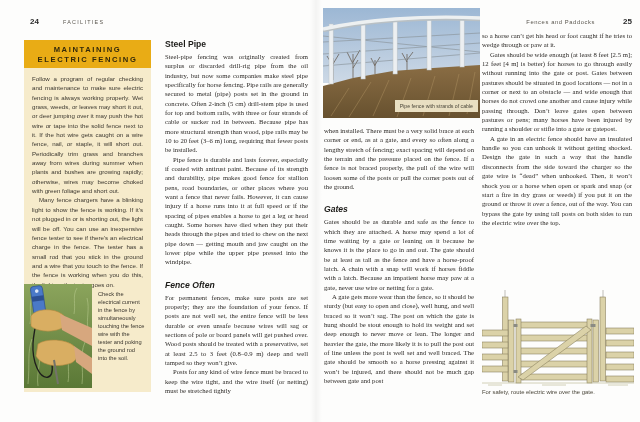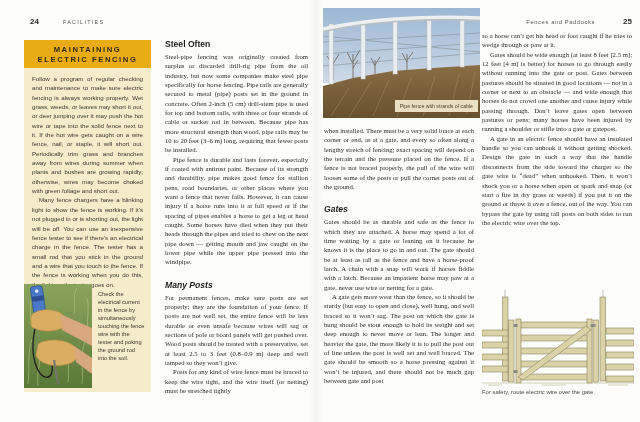--- a/index.html
+++ b/index.html
@@ -87,24 +87,24 @@
           <path d="M14,60 C22,54 42,55 50,62 C56,68 54,78 44,80 C30,84 16,80 12,72 Z" fill="#d9ae62" stroke="#b48a40" stroke-width="0.6"></path>
           <path d="M50,62 L68,74 L68,90 L52,78 Z" fill="#d7a77e"></path>
         </g>
         <line x1="30" y1="76" x2="34" y2="100" stroke="#73736a" stroke-width="2"></line>
       </svg>
     </div>
     <div class="abs sb-caption" style="left:74px;top:250px;width:47px;">Check the electrical current in the fence by simultaneously touching the fence wire with the tester and poking the ground rod into the soil.</div>
   </div>
 
   <div class="abs serifcol" style="left:165px;top:40px;width:143px;">
-    <h3 class="sechead">Steel Often</h3>
+    <h3 class="sechead">Steel Pipe</h3>
     <p>Steel-pipe fencing was originally created from surplus or discarded drill-rig pipe from the oil industry, but now some companies make steel pipe specifically for horse fencing. Pipe rails are generally secured to metal (pipe) posts set in the ground in concrete. Often 2-inch (5 cm) drill-stem pipe is used for top and bottom rails, with three or four strands of cable or sucker rod in between. Because pipe has more structural strength than wood, pipe rails may be 10 to 20 feet (3–6 m) long, requiring that fewer posts be installed.</p>
     <p class="ind">Pipe fence is durable and lasts forever, especially if coated with antirust paint. Because of its strength and durability, pipe makes good fence for stallion pens, road boundaries, or other places where you want a fence that never fails. However, it can cause injury if a horse runs into it at full speed or if the spacing of pipes enables a horse to get a leg or head caught. Some horses have died when they put their heads through the pipes and tried to chew on the next pipe down — getting mouth and jaw caught on the lower pipe while the upper pipe pressed into the windpipe.</p>
-    <h3 class="sechead ital mt">Many Posts</h3>
+    <h3 class="sechead ital mt">Fence Often</h3>
     <p>For permanent fences, make sure posts are set properly; they are the foundation of your fence. If posts are not well set, the entire fence will be less durable or even unsafe because wires will sag or sections of pole or board panels will get pushed over. Wood posts should be treated with a preservative, set at least 2.5 to 3 feet (0.8–0.9 m) deep and well tamped so they won’t give.</p>
     <p class="ind">Posts for any kind of wire fence must be braced to keep the wire tight, and the wire itself (or netting) must be stretched tightly</p>
   </div>
 
   <div class="abs runhead" style="left:482px;top:17px;width:150px;justify-content:flex-end;gap:28px;">
     <span class="rh-label mixed">Fences and Paddocks</span>
     <span class="pagenum">25</span>
   </div>
 
   <div class="abs" style="left:323px;top:8px;width:157px;height:110px;">

